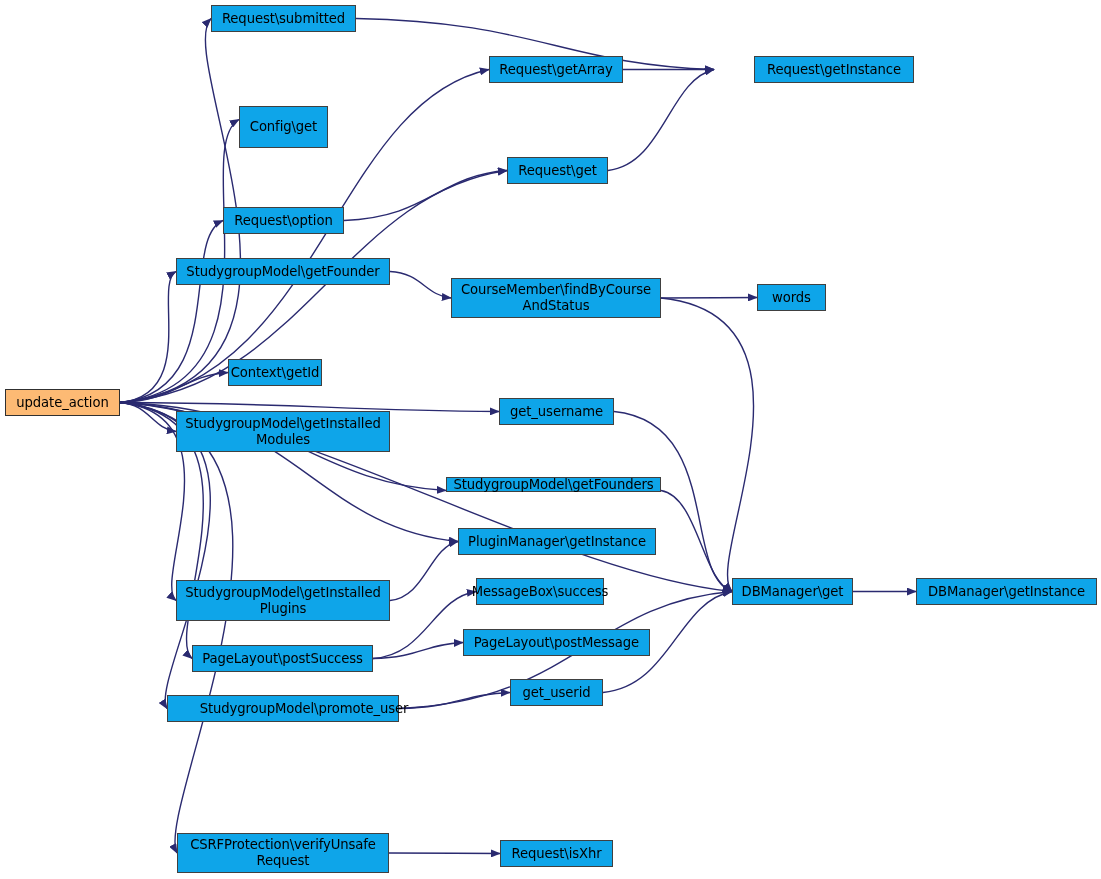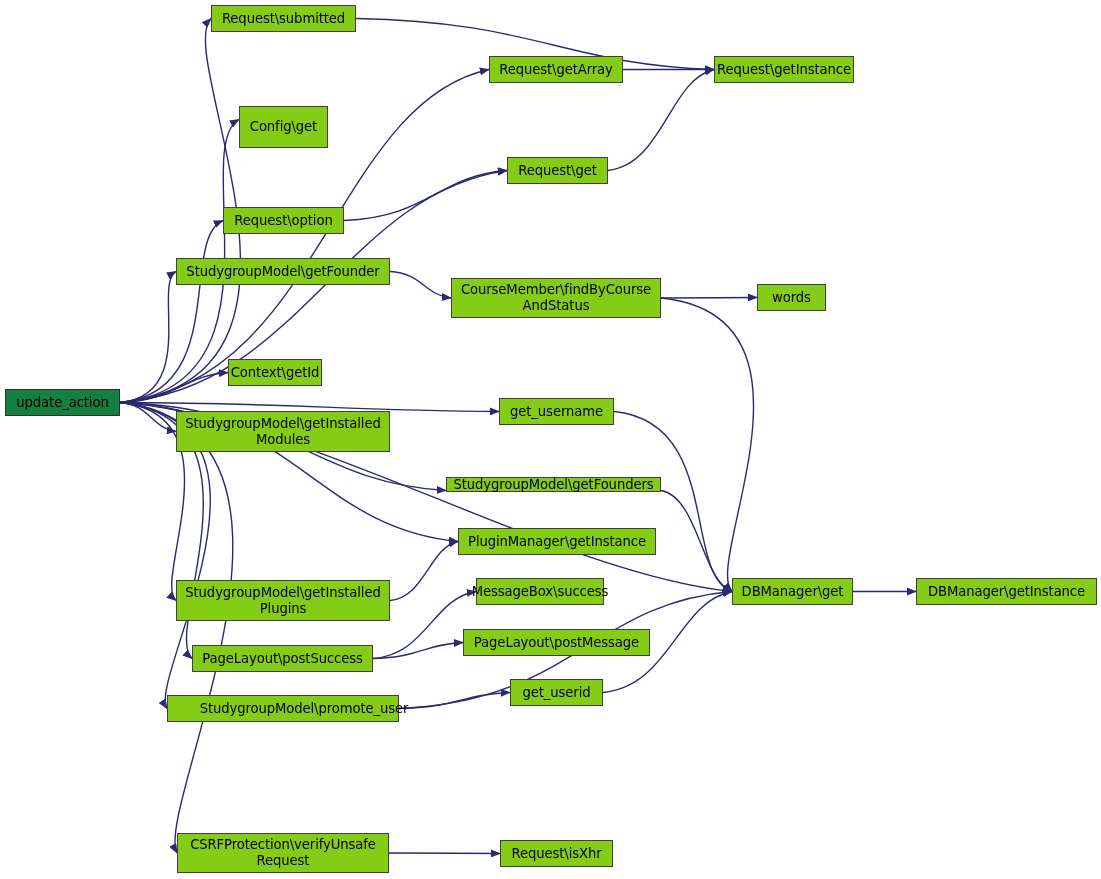--- a/index.html
+++ b/index.html
@@ -22,34 +22,34 @@
     left: 0;
     top: 0;
     width: 1101px;
     height: 879px;
     pointer-events: none;
   }
   .node {
     position: absolute;
     box-sizing: border-box;
     border: 1px solid #404040;
-    background: #84cc16;
+    background: #0ea5e9;
     color: #000000;
     display: flex;
     align-items: center;
     justify-content: center;
     text-align: center;
     line-height: 1.18;
     font-size: 13.2px;
     font-family: "DejaVu Sans", sans-serif;
     white-space: pre-line;
     letter-spacing: -0.1px;
   }
   .node.root {
-    background: #15803d;
+    background: #fdba74;
     border-color: #303030;
   }
 </style>
 </head>
 <body>
 
 <div id="graph-canvas">
   <svg id="edge-layer" viewBox="0 0 1101 879" xmlns="http://www.w3.org/2000/svg">
     <defs>
       <marker id="arrow" markerWidth="10" markerHeight="8" refX="9.2" refY="4" orient="auto" markerUnits="userSpaceOnUse">
@@ -89,21 +89,21 @@
         <path d="M399,708.5 C572.16,701.48 592.14,603.2 732,591.5" marker-end="url(#arrow)"></path>
         <path d="M603,692.5 C670.08,686.44 677.82,601.6 732,591.5" marker-end="url(#arrow)"></path>
         <path d="M853,591.5 C885.76,591.5 889.54,591.5 916,591.5" marker-end="url(#arrow)"></path>
         <path d="M389,853 C446.72,853.03 453.38,853.45 500,853.5" marker-end="url(#arrow)"></path>
       </g>
   </svg>
   <div id="node-layer">
       <div class="node root" style="left: 5px; top: 389px; width: 115px; height: 27px;"><span>update_action</span></div>
       <div class="node" style="left: 211px; top: 5px; width: 145px; height: 27px;"><span>Request\submitted</span></div>
       <div class="node" style="left: 489px; top: 56px; width: 134px; height: 27px;"><span>Request\getArray</span></div>
-      <div class="node" style="left: 714px; top: 56px; width: 140px; height: 27px;"><span>Request\getInstance</span></div>
+      <div class="node" style="left: 754px; top: 56px; width: 160px; height: 27px;"><span>Request\getInstance</span></div>
       <div class="node" style="left: 239px; top: 106px; width: 89px; height: 42px;"><span>Config\get</span></div>
       <div class="node" style="left: 507px; top: 157px; width: 101px; height: 27px;"><span>Request\get</span></div>
       <div class="node" style="left: 223px; top: 207px; width: 121px; height: 27px;"><span>Request\option</span></div>
       <div class="node" style="left: 176px; top: 258px; width: 214px; height: 27px;"><span>StudygroupModel\getFounder</span></div>
       <div class="node" style="left: 451px; top: 278px; width: 210px; height: 40px;"><span>CourseMember\findByCourse
 AndStatus</span></div>
       <div class="node" style="left: 757px; top: 284px; width: 69px; height: 27px; justify-content: center;"><span>words</span></div>
       <div class="node" style="left: 228px; top: 359px; width: 94px; height: 27px;"><span>Context\getId</span></div>
       <div class="node" style="left: 499px; top: 398px; width: 115px; height: 27px;"><span>get_username</span></div>
       <div class="node" style="left: 176px; top: 411px; width: 214px; height: 41px;"><span>StudygroupModel\getInstalled

